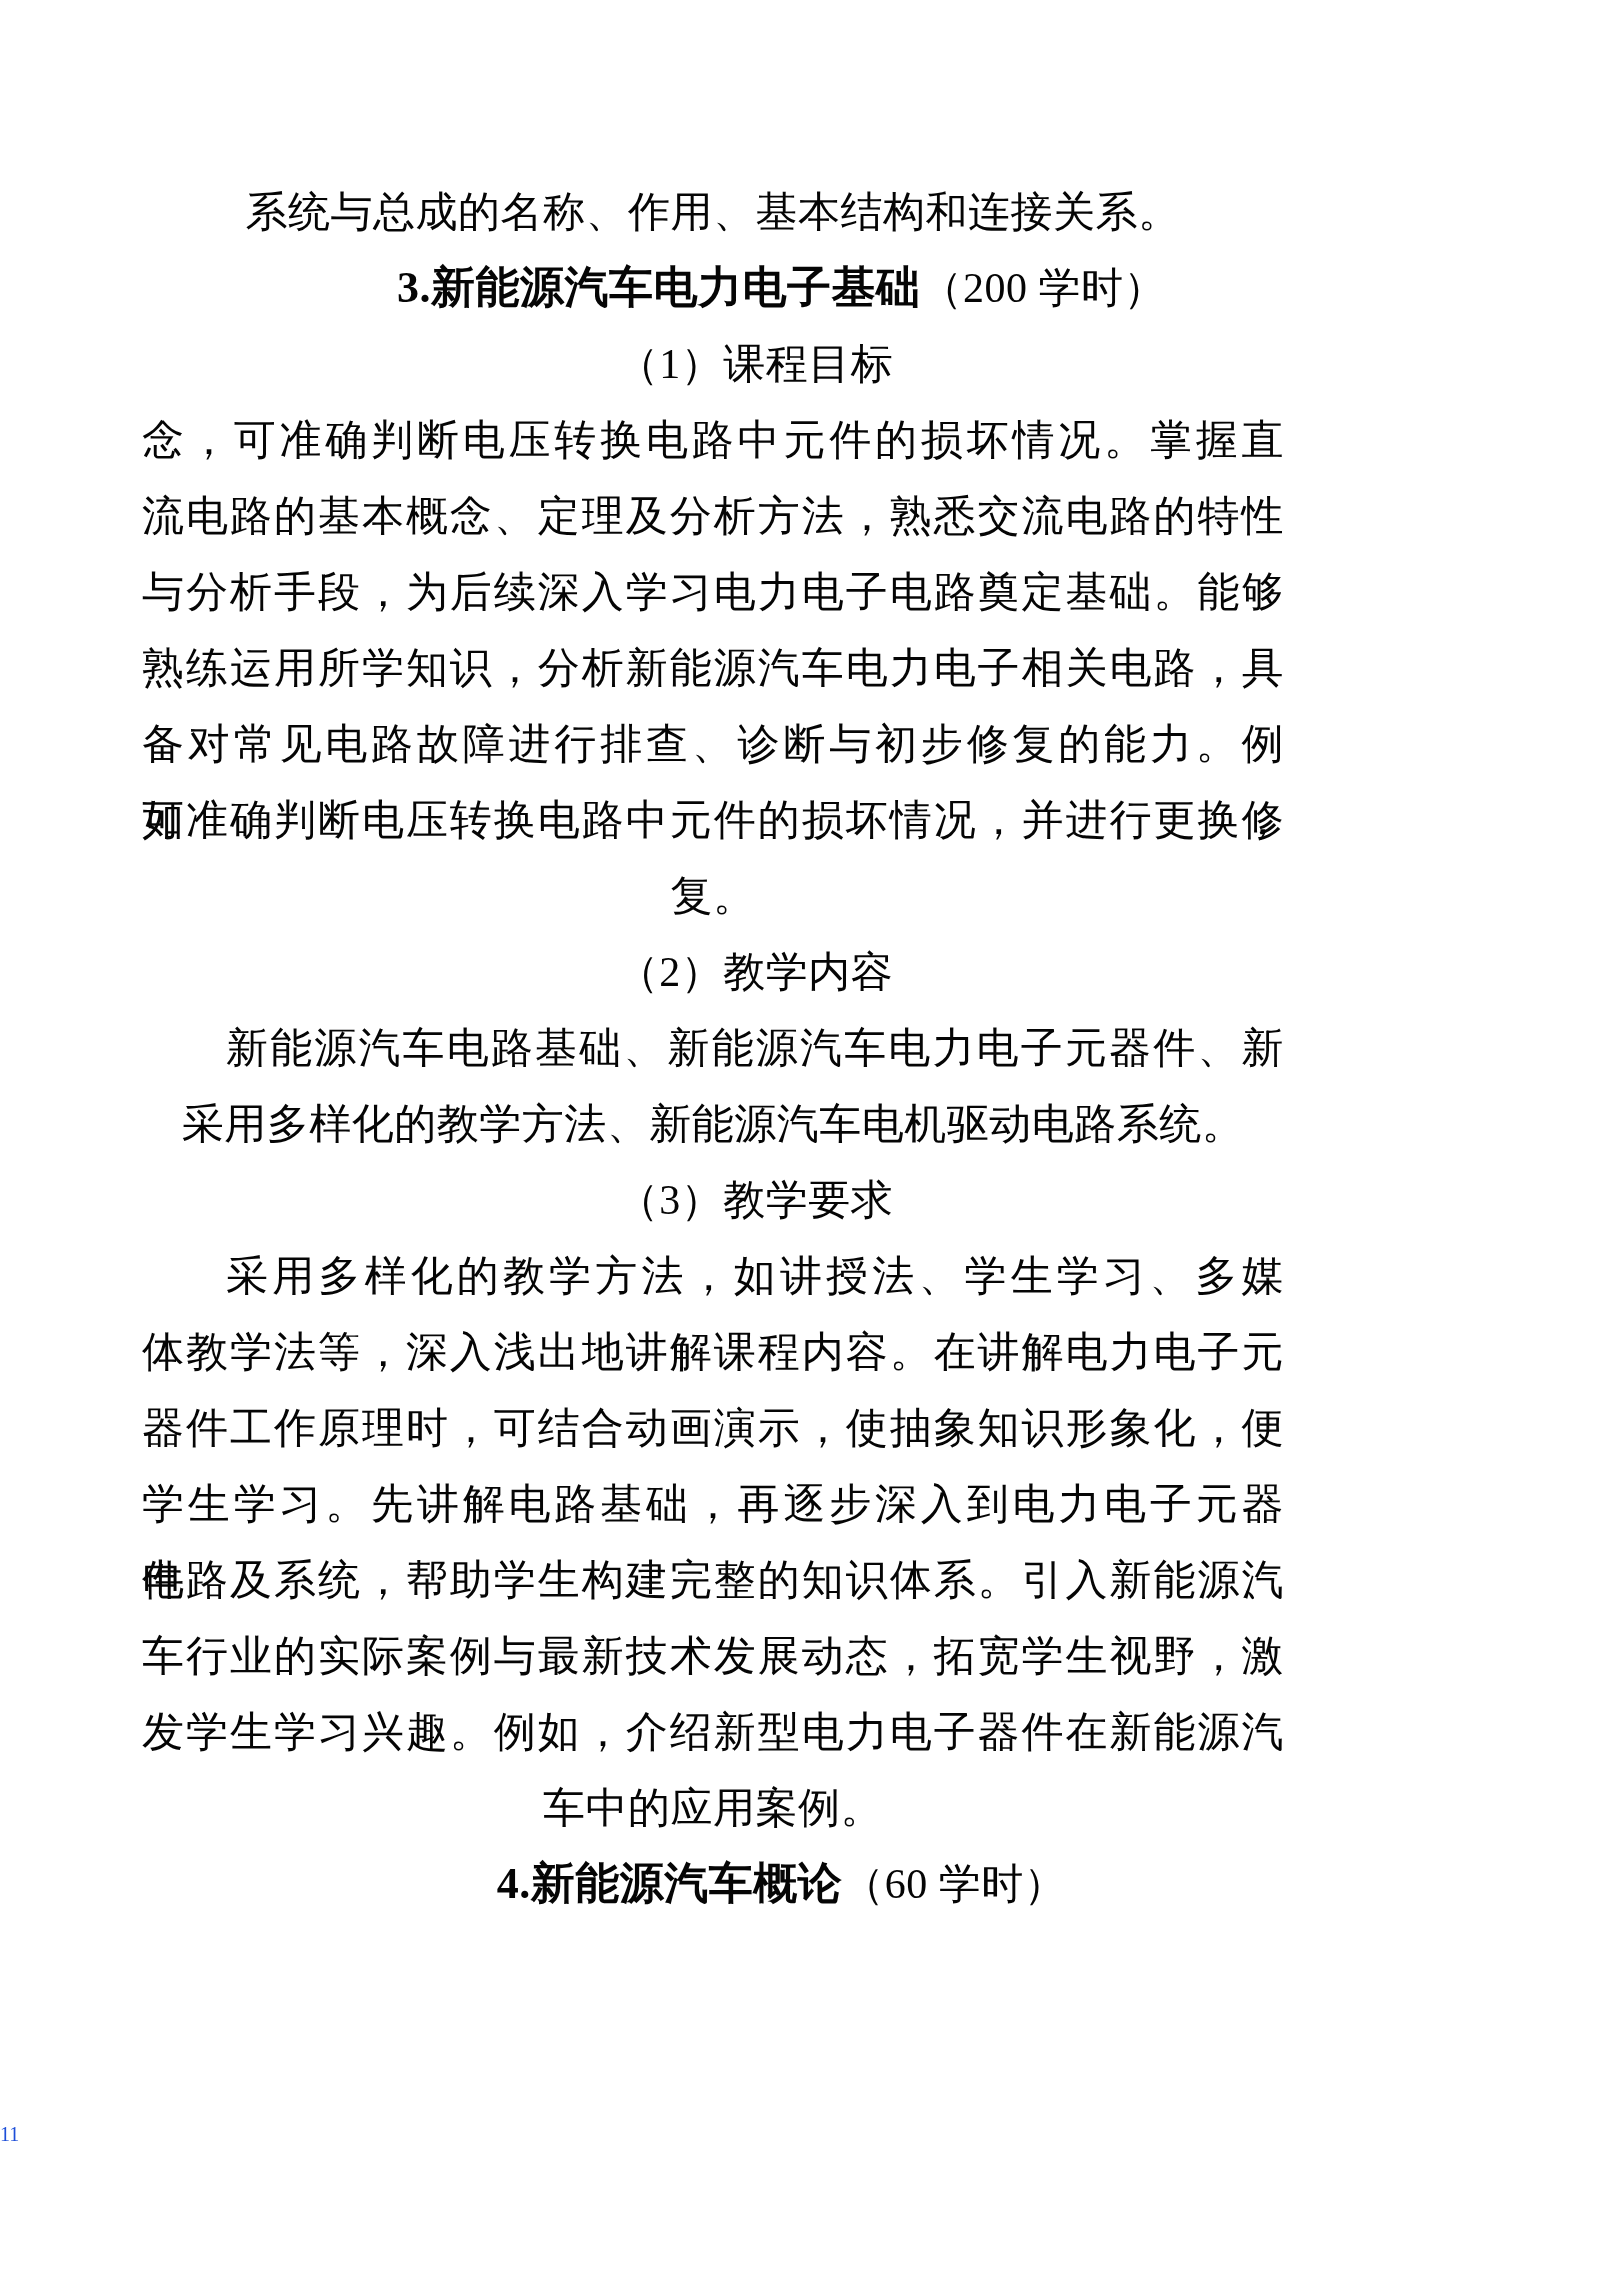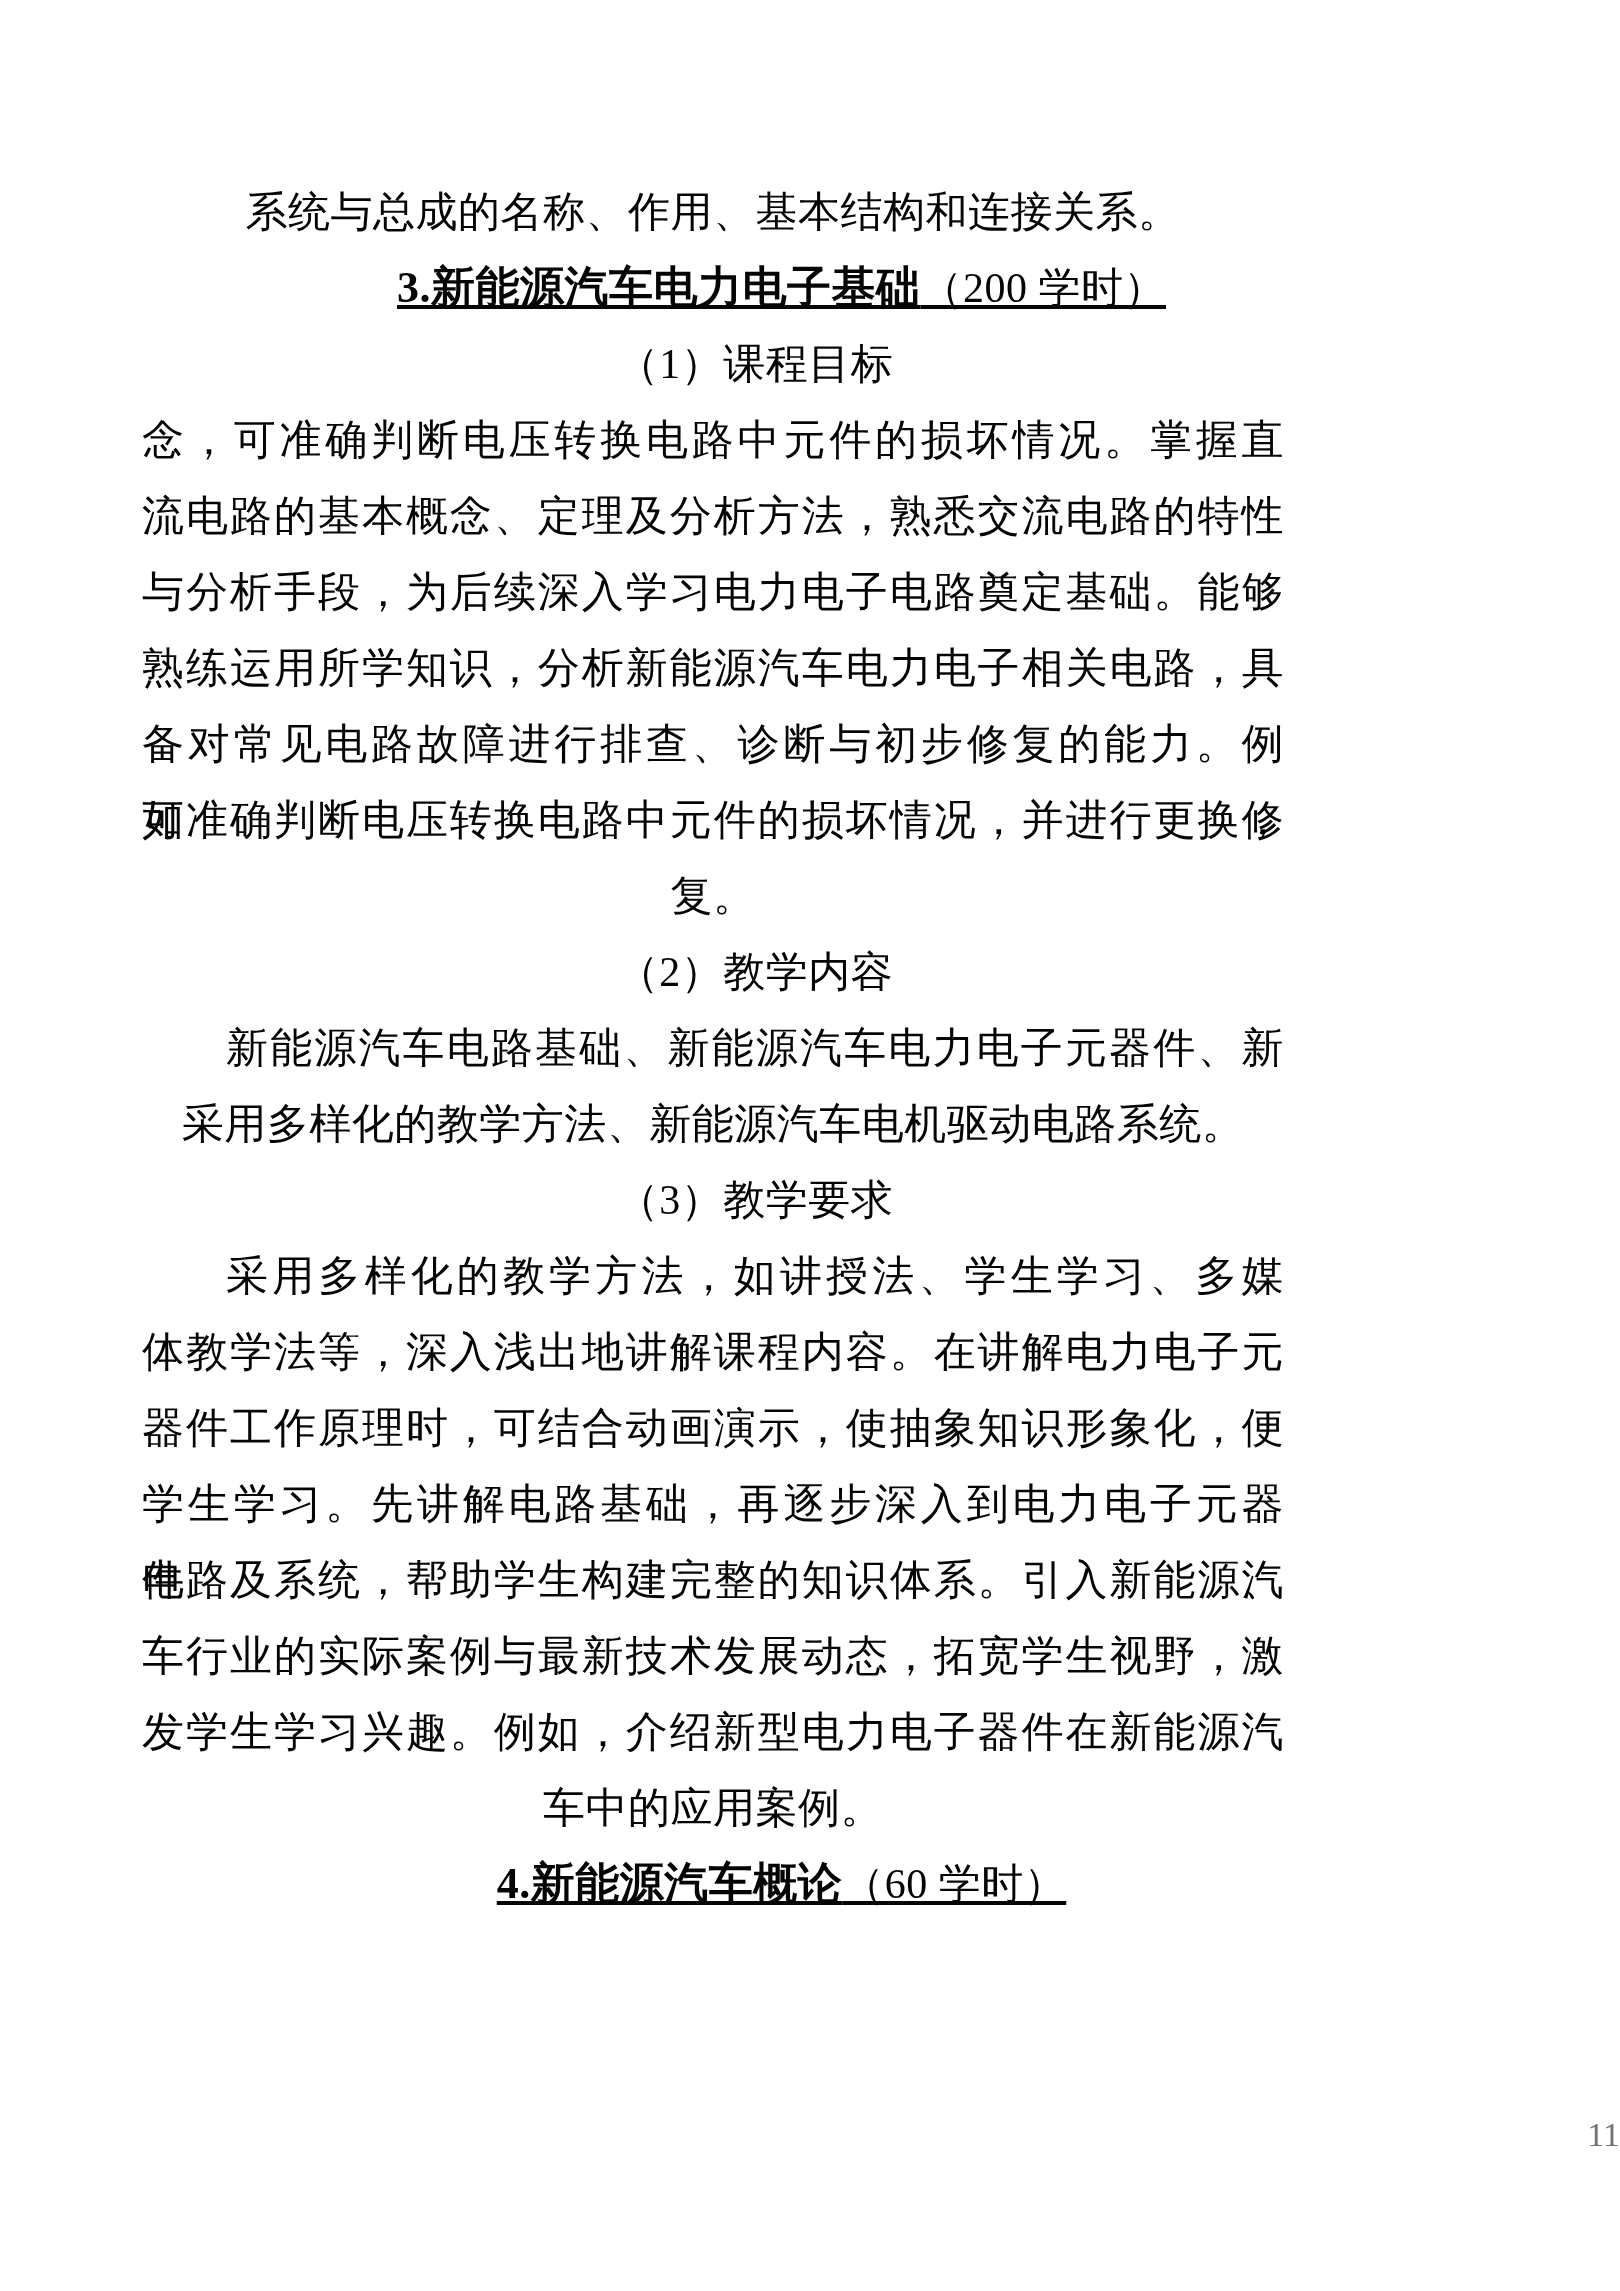--- a/index.html
+++ b/index.html
@@ -36,39 +36,38 @@
   }
   
   .ind {
     padding-left: 84px;
   }
   
   .h {
     padding-left: 137px;
     font-weight: bold;
     font-size: 44px;
-    text-decoration: underline;
   }
   .h .suffix {
     font-weight: normal;
     font-size: 42px;
   }
   
   .sub {
     padding-left: 84px;
   }
   .pageno {
     position: absolute;
     top: 2115px;
     left: 0;
     width: 100%;
-    text-align: right;
-    font-size: 34px;
+    text-align: left;
+    font-size: 20px;
     line-height: 39px;
-    color: #737373;
+    color: #1d4ed8;
   }
 </style>
 </head>
 <body>
 
 <div class="page">
   <div class="content">
 
     <div class="line">系统与总成的名称、作用、基本结构和连接关系。</div>
 

